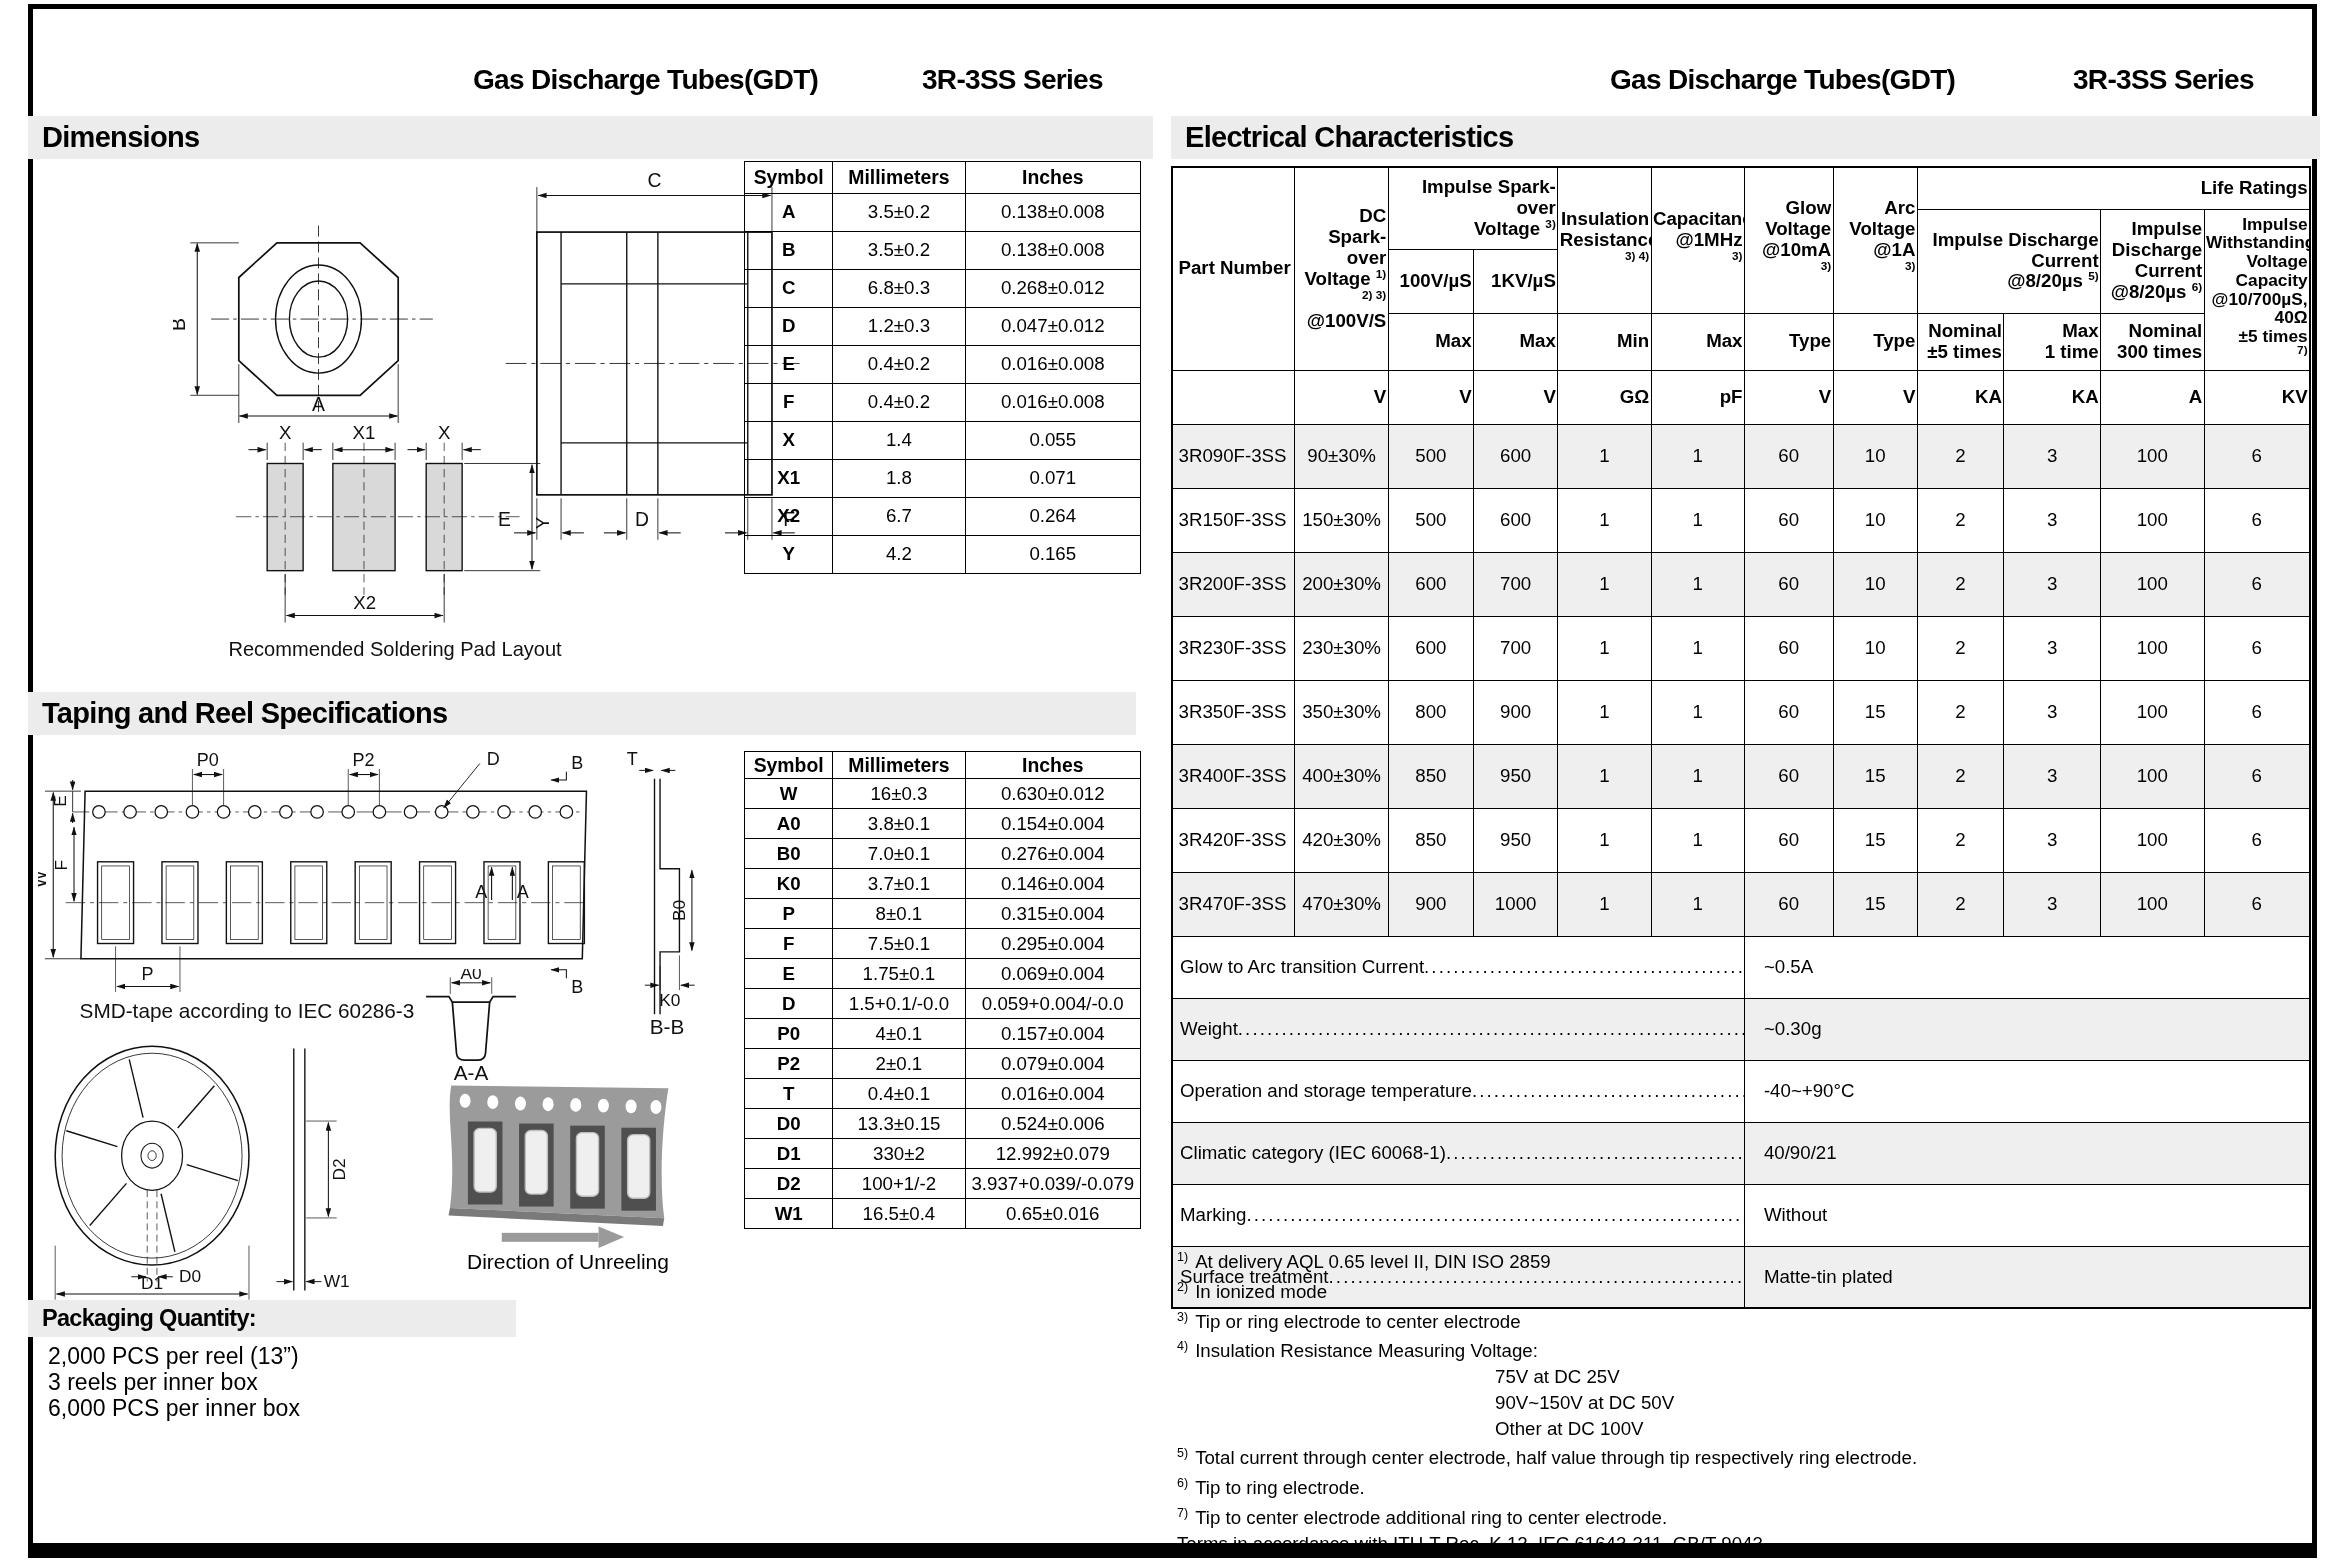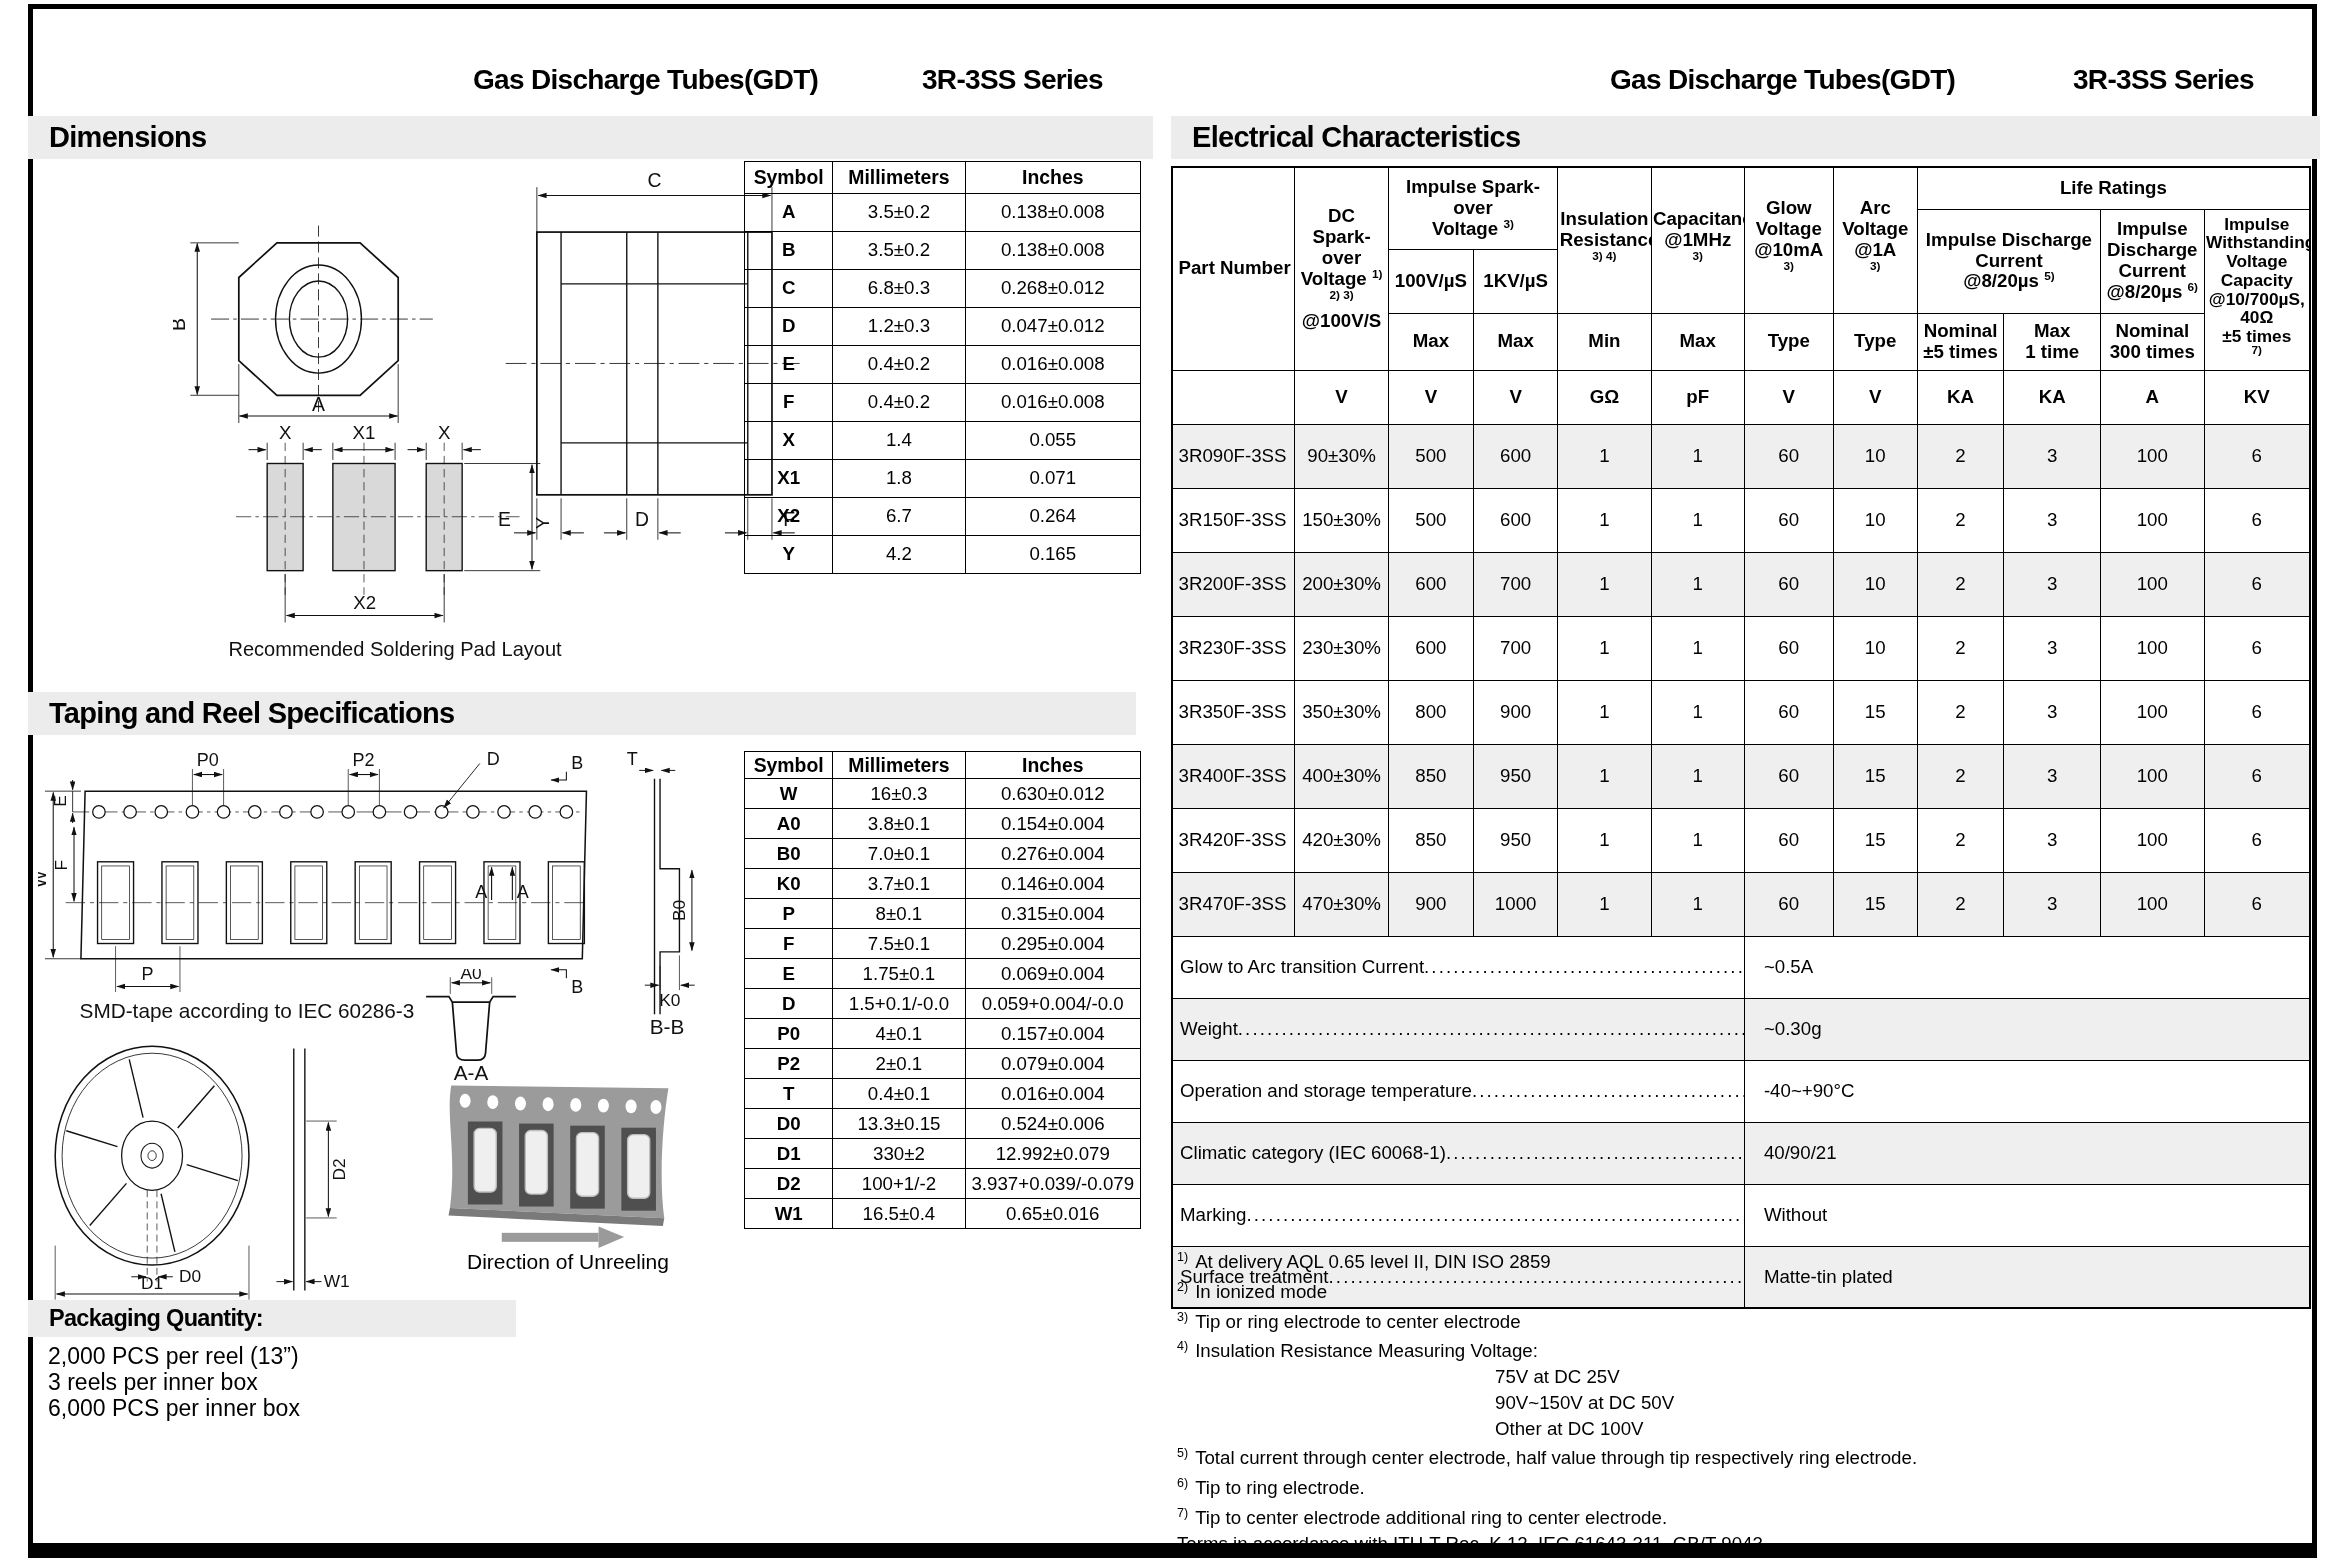--- a/index.html
+++ b/index.html
@@ -3,32 +3,32 @@
 <meta charset="utf-8">
 <style>
   html,body{margin:0;padding:0;background:#fff;}
   body{width:2330px;height:1563px;position:relative;font-family:"Liberation Sans",sans-serif;color:#000;overflow:hidden;}
   .abs{position:absolute;}
   
   #frame{left:28px;top:4.2px;width:2289px;height:1554px;border:5.5px solid #000;border-bottom-width:15.2px;box-sizing:border-box;pointer-events:none;}
   
   .pg-title{font-size:28px;font-weight:bold;letter-spacing:-0.7px;white-space:nowrap;}
   .band{background:#ECECEC;display:flex;align-items:center;}
-  .band .band-label{font-size:29px;font-weight:bold;letter-spacing:-0.7px;padding-left:21px;}
+  .band .band-label{font-size:29px;font-weight:bold;letter-spacing:-0.7px;padding-left:14px;}
   
   table.spec3{border-collapse:collapse;table-layout:fixed;width:100%;}
   table.spec3 td,table.spec3 th{border:1.4px solid #000;text-align:center;font-size:18.7px;padding:0;overflow:hidden;}
   table.spec3 th{font-weight:bold;font-size:19.4px;}
   table.spec3 td:first-child{font-weight:bold;}
   #dimtable td{height:37px;} #dimtable th{height:30.5px;}
   #taptable td{height:29px;} #taptable th{height:26px;}
   
   #ec{border-collapse:collapse;table-layout:fixed;width:100%;}
   #ec td{border:1.4px solid #000;text-align:center;vertical-align:middle;font-size:18.7px;padding:0 1.4px;overflow:hidden;}
-  #ec .hc{font-weight:bold;white-space:pre-line;line-height:1.12;}
+  #ec .hc{font-weight:bold;white-space:pre-line;line-height:1.12;text-align:right;}
   #ec .hc sup{font-size:11.8px;vertical-align:super;line-height:0;}
   #ec .small{font-size:17.3px;line-height:1.08;}
   #ec .pn, #ec td.pncell{text-align:left;padding-left:5.5px;}
   #ec tr.hr1{height:42px;} #ec tr.hr2{height:40px;} #ec tr.hr3{height:64px;}
   #ec tr.hr4{height:57px;} #ec tr.hr5{height:54px;}
   #ec tbody.data tr{height:64px;}
   #ec tbody.data tr:nth-child(1),#ec tbody.data tr:nth-child(3),
   #ec tbody.data tr:nth-child(6),#ec tbody.data tr:nth-child(8){background:#EFEFEF;}
   #ec tbody.specs tr{height:62px;}
   #ec tbody.specs tr:nth-child(2),#ec tbody.specs tr:nth-child(4),

